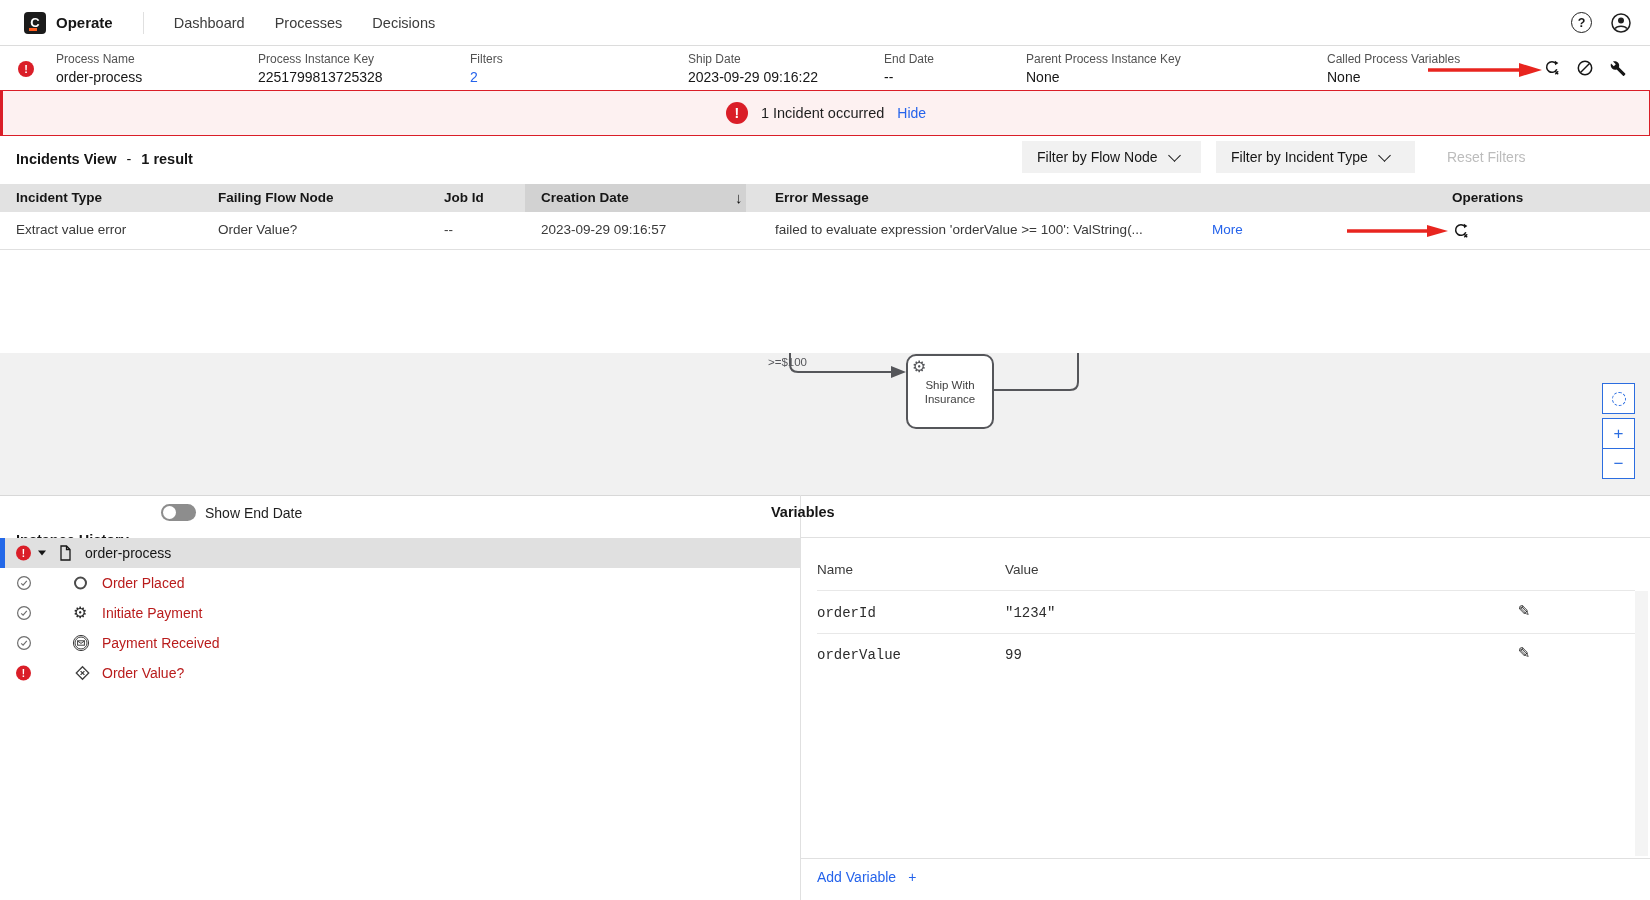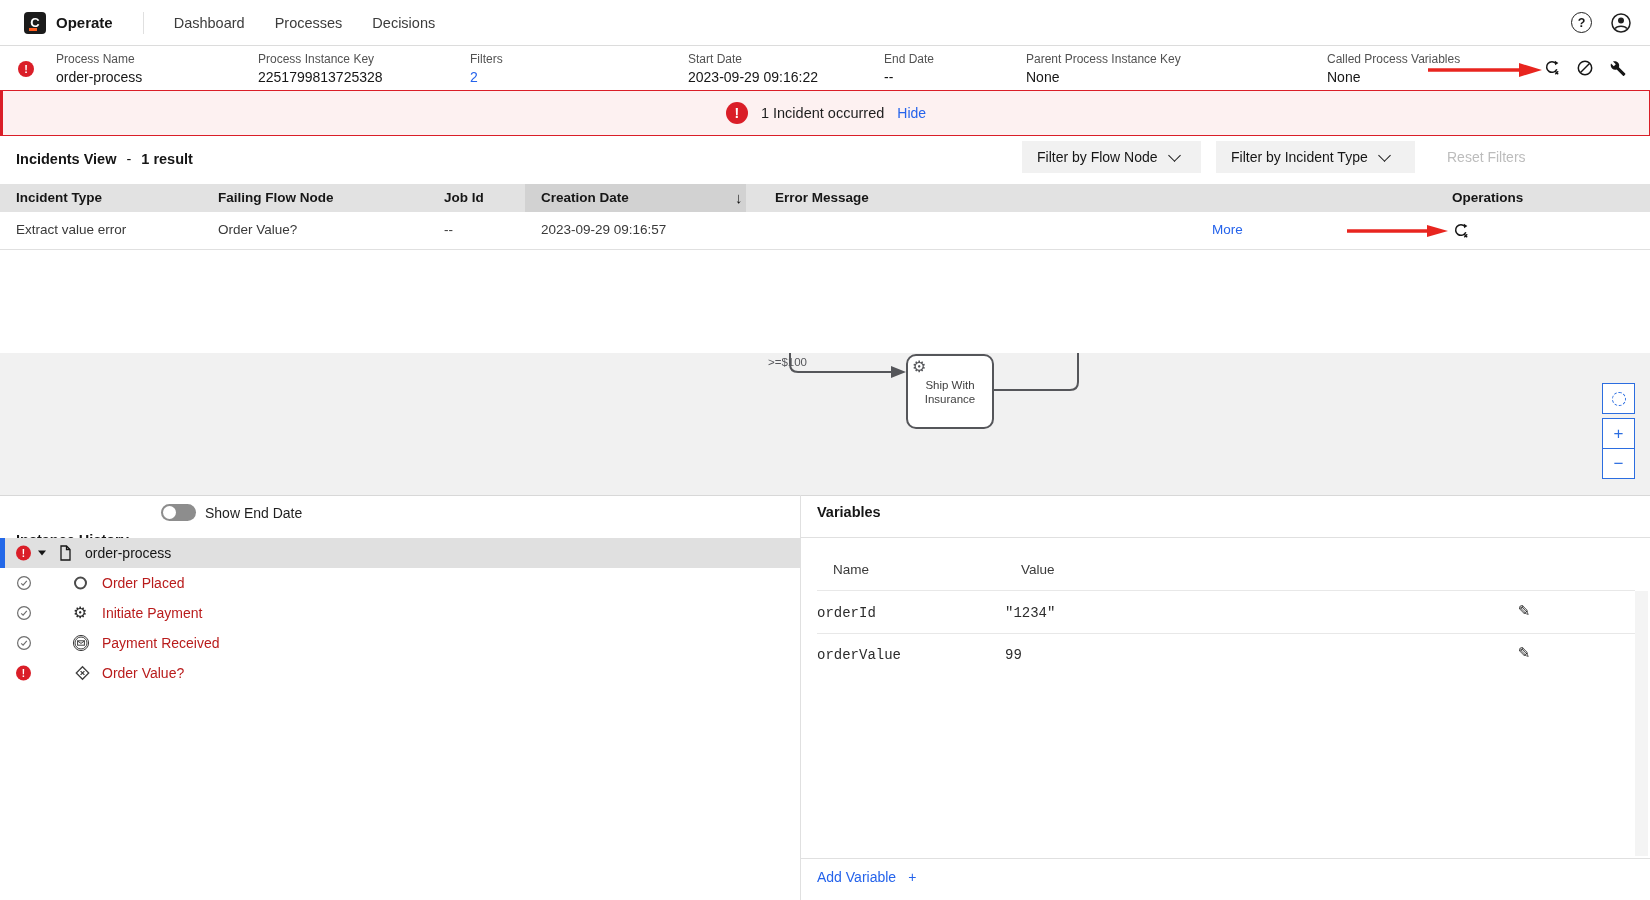--- a/index.html
+++ b/index.html
@@ -80,23 +80,23 @@
   .trow.selected::before{content:"";position:absolute;left:0;top:0;bottom:0;width:5px;background:#2368e8;}
   .t-el{position:absolute;top:50%;transform:translateY(-50%);}
   .t-label{font-size:14px;color:#b91c1c;}
   .t-label.strong{color:#161616;}
   .tri-down{width:0;height:0;border-left:4.5px solid transparent;border-right:4.5px solid transparent;
             border-top:5.5px solid #161616;}
   .evt-circle{width:13px;height:13px;border:2px solid #4a4a4a;border-radius:50%;box-sizing:border-box;display:block;}
   .gear-glyph{font-size:16px;color:#2c2c2c;line-height:1;}
 
   
-  .vars-title{position:absolute;left:817px;top:504px;font-weight:700;font-size:14.5px;}
+  .vars-title{position:absolute;left:771px;top:504px;font-weight:700;font-size:14.5px;}
   .hline{position:absolute;height:1px;background:#e0e0e0;}
-  .vars-colhead{position:absolute;top:562px;font-size:13.5px;color:#3a3a3a;margin-left:16px;}
+  .vars-colhead{position:absolute;top:562px;font-size:13.5px;color:#3a3a3a;}
   .mono{font-family:"Liberation Mono","DejaVu Sans Mono",monospace;}
   .var-cell{position:absolute;font-size:14px;color:#2c2c2c;}
   .pencil{position:absolute;left:1514px;width:20px;height:20px;font-size:15px;color:#161616;
           cursor:pointer;text-align:center;line-height:20px;}
   .vars-scroll{position:absolute;left:1635px;top:591px;width:13px;height:265px;background:#f4f4f4;}
   .add-var{position:absolute;left:817px;top:869px;color:#2563eb;font-size:14px;display:flex;gap:12px;cursor:pointer;}
 </style>
 </head>
 <body>
 
@@ -133,21 +133,21 @@
   </div>
   <div class="field" style="left:258px;">
     <div class="field-label">Process Instance Key</div>
     <div class="field-value">2251799813725328</div>
   </div>
   <div class="field" style="left:470px;">
     <div class="field-label">Filters</div>
     <div class="field-value link">2</div>
   </div>
   <div class="field" style="left:688px;">
-    <div class="field-label">Start Date</div>
+    <div class="field-label">Ship Date</div>
     <div class="field-value">2023-09-29 09:16:22</div>
   </div>
   <div class="field" style="left:884px;">
     <div class="field-label">End Date</div>
     <div class="field-value">--</div>
   </div>
   <div class="field" style="left:1026px;">
     <div class="field-label">Parent Process Instance Key</div>
     <div class="field-value">None</div>
   </div>
@@ -212,20 +212,21 @@
   <span class="cell" style="left:444px;">Job Id</span>
   <span class="cell" style="left:775px;">Error Message</span>
   <span class="cell" style="left:1452px;">Operations</span>
 </div>
 
 <div class="table-row">
   <span class="cell" style="left:16px;">Extract value error</span>
   <span class="cell" style="left:218px;">Order Value?</span>
   <span class="cell" style="left:444px;">--</span>
   <span class="cell" style="left:541px;">2023-09-29 09:16:57</span>
+  <span class="cell" style="left:775px;">failed to evaluate expression 'orderValue &gt;= 100': ValString(...</span>
   <span class="cell link" style="left:1180px;margin-left:32px;">More</span>
   <svg class="abs icon-btn" style="left:1452px;top:10px;" viewBox="0 0 18 18">
     <path d="M13.8 10.2 A5.3 5.3 0 1 1 13.0 4.6" fill="none" stroke="#161616" stroke-width="1.5"></path>
     <polygon points="11.9,1.7 15.4,3.9 12.1,6.3" fill="#161616"></polygon>
     <path d="M12.3 12.3 L15.2 15.2 M15.2 12.3 L12.3 15.2" stroke="#161616" stroke-width="1.4"></path>
   </svg>
   <svg class="abs annot" style="left:1335px;top:11px;" width="114" height="16">
     <line x1="12" y1="8" x2="92" y2="8" stroke="#e8251f" stroke-width="3.4"></line>
     <polygon points="92,2 113,8 92,14" fill="#e8251f"></polygon>
   </svg>

